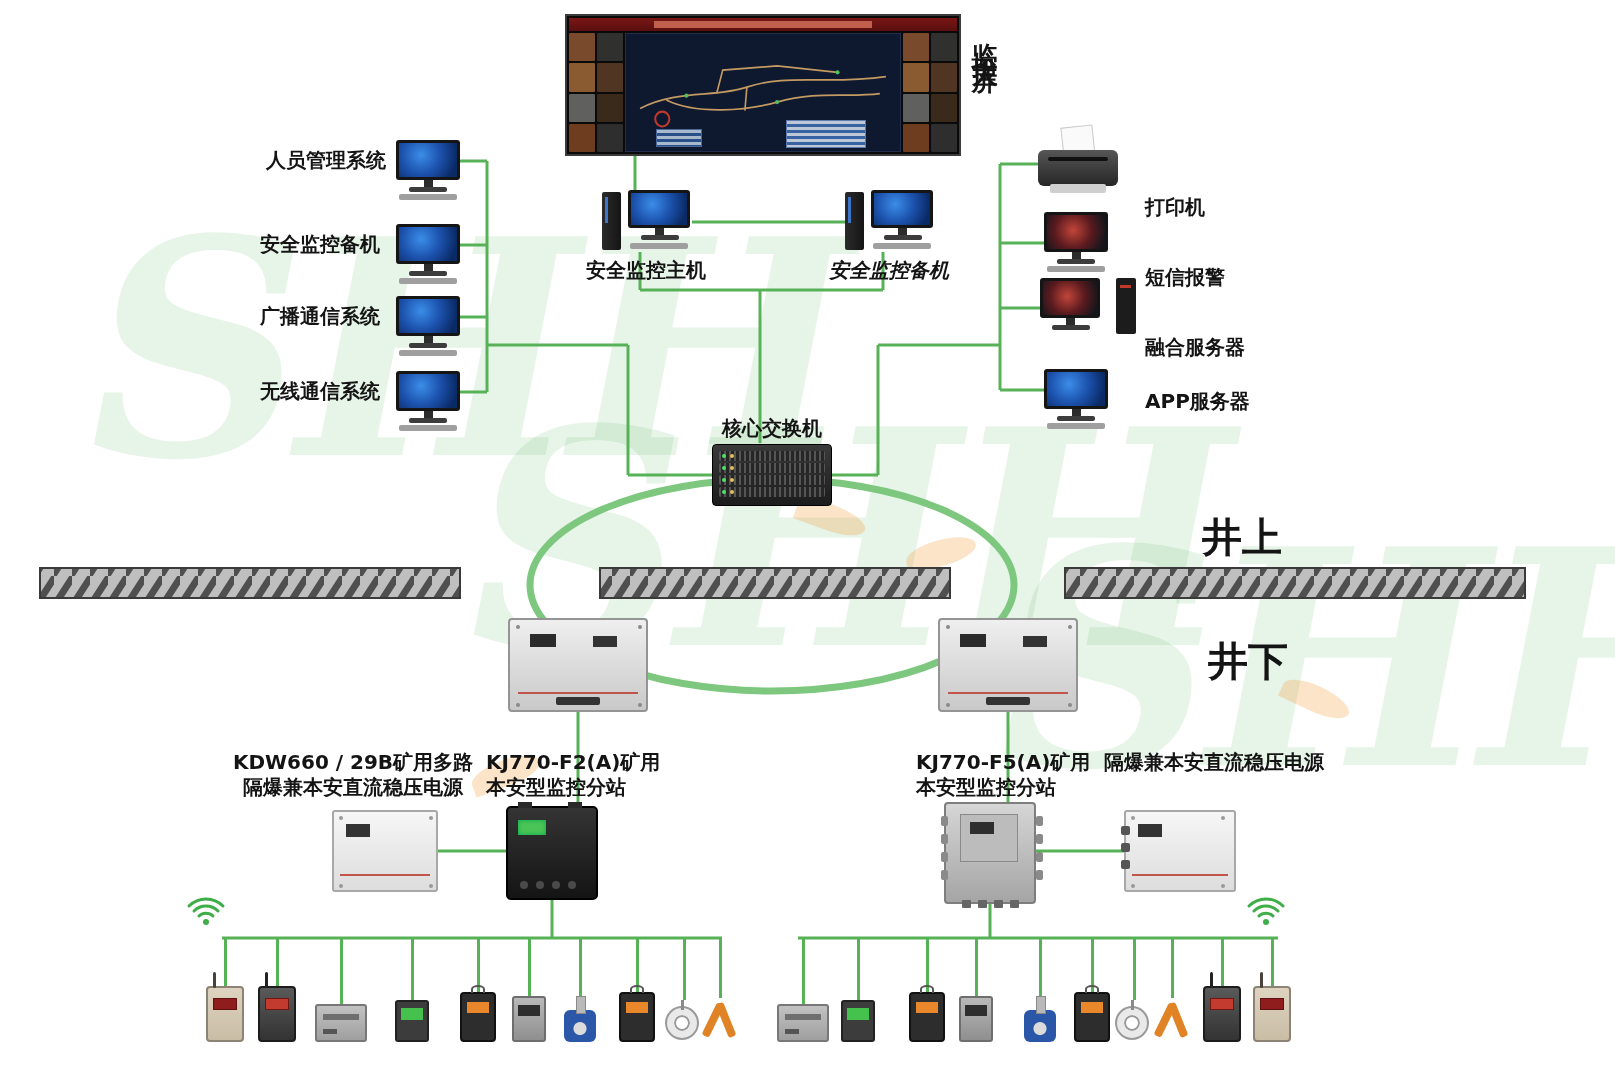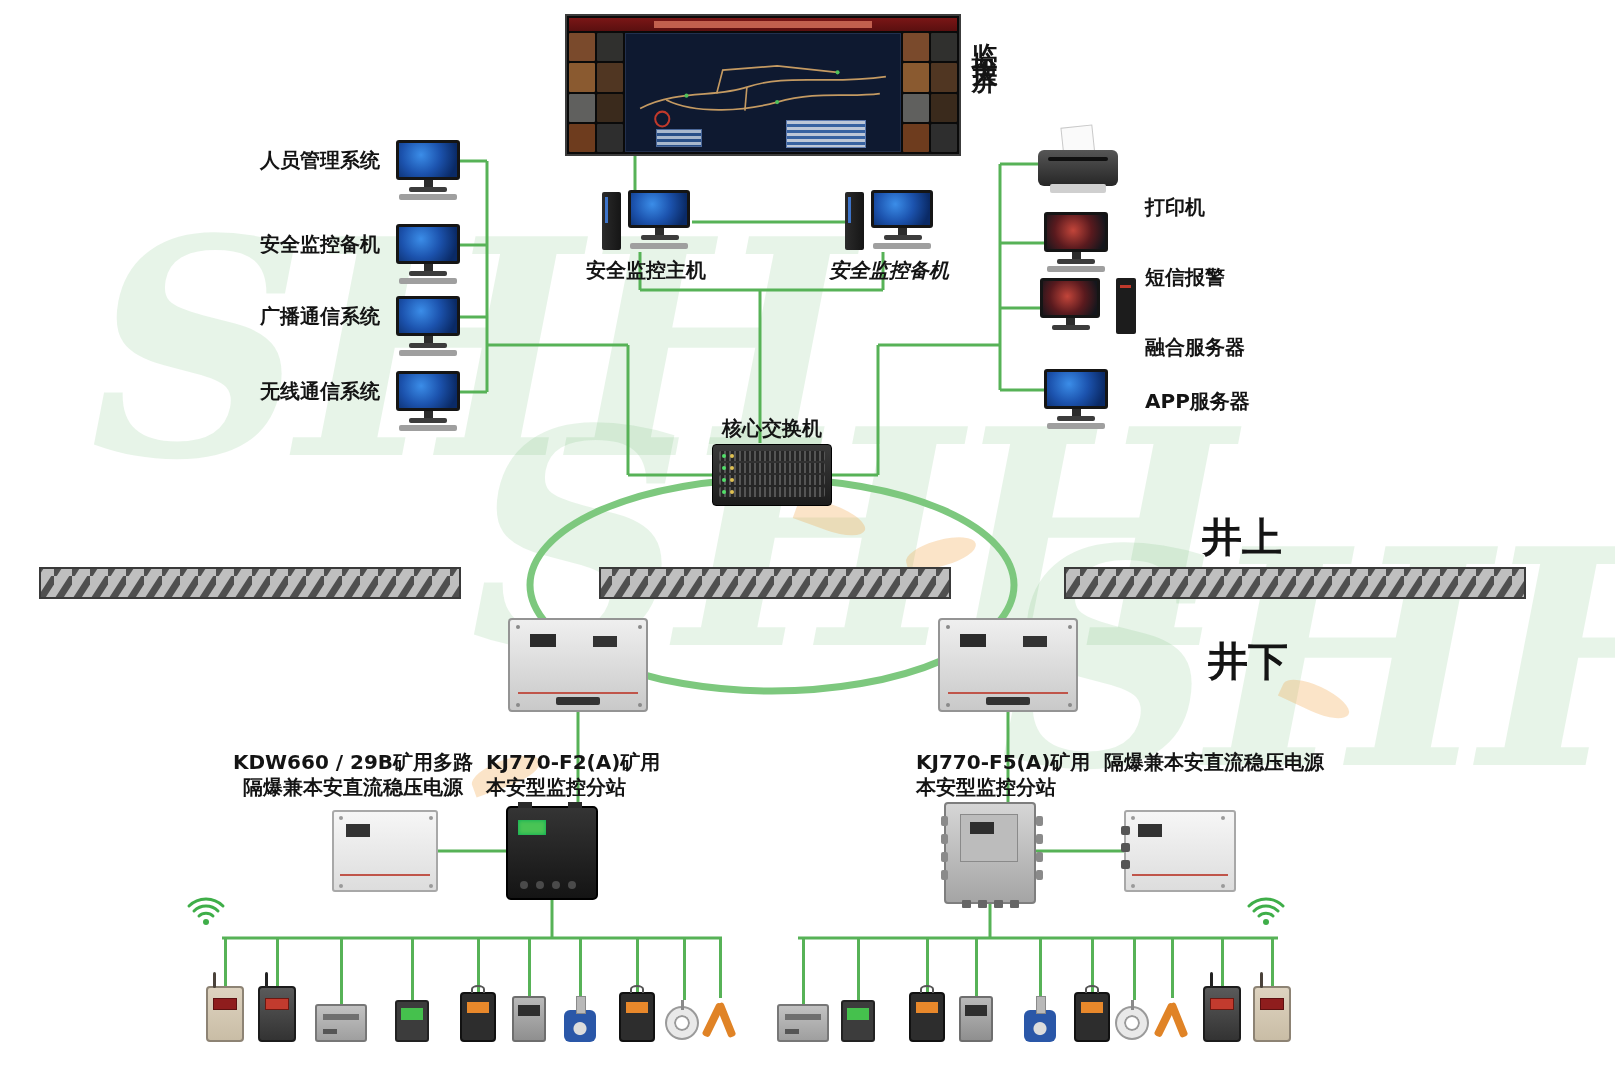--- a/index.html
+++ b/index.html
@@ -314,21 +314,21 @@
       <div class="neck"></div>
       <div class="base"></div>
       <div class="kbd"></div>
   </div>
   <div class="monitor" style="left:396px;top:371px;">
     <div class="scr"></div>
       <div class="neck"></div>
       <div class="base"></div>
       <div class="kbd"></div>
   </div>
-  <div class="lbl r" style="left:230px;top:147px;width:150px;font-family:Liberation Mono, monospace;">人员管理系统</div>
+  <div class="lbl r" style="left:236px;top:147px;width:150px;font-family:Liberation Mono, monospace;">人员管理系统</div>
   <div class="lbl r" style="left:230px;top:231px;width:150px;">安全监控备机</div>
   <div class="lbl r" style="left:230px;top:303px;width:150px;">广播通信系统</div>
   <div class="lbl r" style="left:230px;top:378px;width:150px;">无线通信系统</div>
 
   <div class="desktop" style="left:602px;top:190px;">
     <div class="tower"></div>
       <div class="scr"></div>
       <div class="neck"></div>
       <div class="base"></div>
       <div class="kbd"></div>

